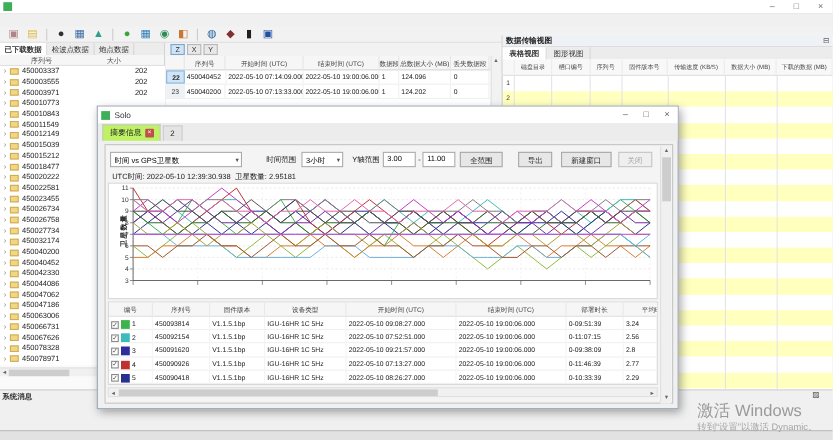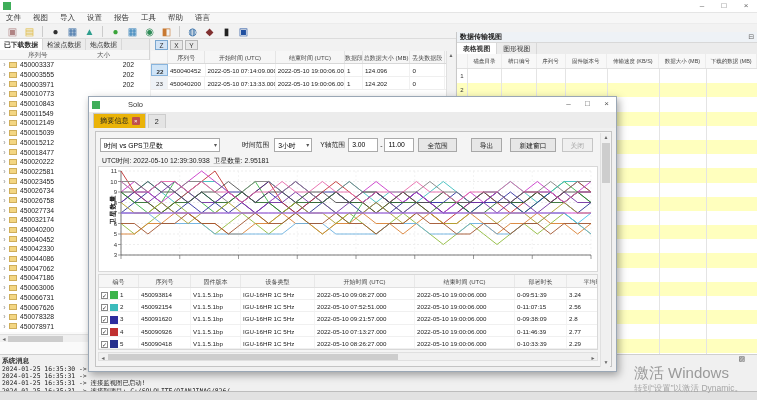--- a/index.html
+++ b/index.html
@@ -72,26 +72,26 @@
   
   .syslog { position:absolute; left:0; top:354px; width:757px; height:37px; background:#f0f0f0; border-top:1px solid #cfcfcf; z-index:3; }
   .syslog-title { font-size:6.8px; color:#333; padding:1px 0 0 2px; font-weight:bold; }
   .log-line { font-family:"DejaVu Sans Mono", monospace; font-size:6.4px; color:#222; line-height:7.2px; padding-left:2px; white-space:nowrap; }
   .bottom-strip { position:absolute; left:0; top:391px; width:757px; height:9px; background:#e2e2e2; border-top:1px solid #bdbdbd; z-index:3; }
 
   
   .dialog { position:absolute; left:88px; top:96px; width:529px; height:276px; background:#f0f0f0; border:1px solid #9aa7b5; box-shadow:2px 3px 8px rgba(0,0,0,0.35); z-index:10; }
   .dlg-titlebar { height:15px; background:#ffffff; display:flex; align-items:center; }
   .dlg-icon { width:8px; height:8px; background:#3fae5a; margin:0 4px 0 3px; }
-  .dlg-title { font-size:7.5px; color:#333;margin-left:24px; }
+  .dlg-title { font-size:7.5px; color:#333; }
   .dlg-controls { margin-left:auto; display:flex; }
   .dlg-btn { width:19px; height:15px; font-size:8px; color:#555; text-align:center; line-height:14px; }
   .dlg-tabs { display:flex; height:16px; background:#ececec; align-items:flex-end; padding-left:4px; }
   .dlg-tab { font-size:7.2px; color:#222; background:#f8f8f8; border:1px solid #c8c8c8; border-bottom:none; padding:2px 5px 2px 6px; display:flex; align-items:center; gap:3px; }
-  .dlg-tab.active { background:#eab308; }
+  .dlg-tab.active { background:#bef264; }
   .tab-close { width:8px; height:8px; background:#c0504d; color:#fff; font-size:6px; line-height:8px; text-align:center; border-radius:1px; }
   .dlg-tab2 { font-size:7.2px; color:#222; background:#e4e4e4; border:1px solid #cccccc; border-bottom:none; padding:2px 6px; margin-left:2px; }
   .groupbox { position:absolute; left:6px; top:34px; width:517px; height:236px; border:1px solid #c4c4c4; background:#f4f4f4; }
   .gb-inner { position:absolute; left:0; top:0; width:505px; height:236px; }
 
   .dlg-toolbar { position:absolute; left:4px; top:5px; width:500px; height:16px; display:flex; align-items:center; }
   .combo { height:14px; background:#ffffff; border:1px solid #aaaaaa; font-size:6.8px; padding:2px 10px 0 3px; position:relative; white-space:nowrap; }
   .combo:after { content:"▾"; position:absolute; right:2px; top:2px; font-size:6px; color:#555; }
   .lbl { font-size:6.8px; color:#222; white-space:nowrap; }
   .num-input { width:30px; height:14px; background:#fff; border:1px solid #aaaaaa; font-size:6.8px; padding:2px 2px 0 3px; }
@@ -130,30 +130,20 @@
 
   <div class="titlebar">
     <span class="app-icon"></span>
     <div class="win-controls">
       <span class="win-btn">–</span>
       <span class="win-btn">□</span>
       <span class="win-btn">×</span>
     </div>
   </div>
 
-  <div class="menubar" id="menubar">
-      <span class="menu-item">文件</span>
-      <span class="menu-item">视图</span>
-      <span class="menu-item">导入</span>
-      <span class="menu-item">设置</span>
-      <span class="menu-item">报告</span>
-      <span class="menu-item">工具</span>
-      <span class="menu-item">帮助</span>
-      <span class="menu-item">语言</span>
-    </div>
 
   <div class="toolbar" id="toolbar">
       <span class="tb-icon" style="color: rgb(176, 132, 132);">▣</span>
       <span class="tb-icon" style="color: rgb(224, 185, 60);">▤</span>
       <span class="tb-sep"></span>
       <span class="tb-icon" style="color: rgb(48, 48, 48);">●</span>
       <span class="tb-icon" style="color: rgb(58, 110, 165);">▦</span>
       <span class="tb-icon" style="color: rgb(46, 158, 142);">▲</span>
       <span class="tb-sep"></span>
       <span class="tb-icon" style="color: rgb(58, 165, 58);">●</span>
@@ -600,26 +590,20 @@
           <span class="tp-cell" style="width: 46px;"></span>
           <span class="tp-cell" style="width: 58px;"></span>
           <span class="tp-cell" style="width: 52px;"></span>
           <span class="tp-cell" style="width: 56px;"></span>
         </div>
       </div>
   </div>
 
   <div class="syslog">
     <div class="syslog-title">系统消息</div>
-    <div id="log-lines">
-        <div class="log-line">2024-01-25 16:35:30 -&gt;</div>
-        <div class="log-line">2024-01-25 16:35:31 -&gt;</div>
-        <div class="log-line">2024-01-25 16:35:31 -&gt; 连接监视图已启动!</div>
-        <div class="log-line">2024-01-25 16:35:31 -&gt; 连接到项目: C:/SOLOLITE/QIANJINAG/826/</div>
-      </div>
   </div>
   <div class="bottom-strip"></div>
 
   <div class="dialog">
     <div class="dlg-titlebar">
       <span class="dlg-icon"></span>
       <span class="dlg-title">Solo</span>
       <div class="dlg-controls">
         <span class="dlg-btn">–</span>
         <span class="dlg-btn">□</span>

